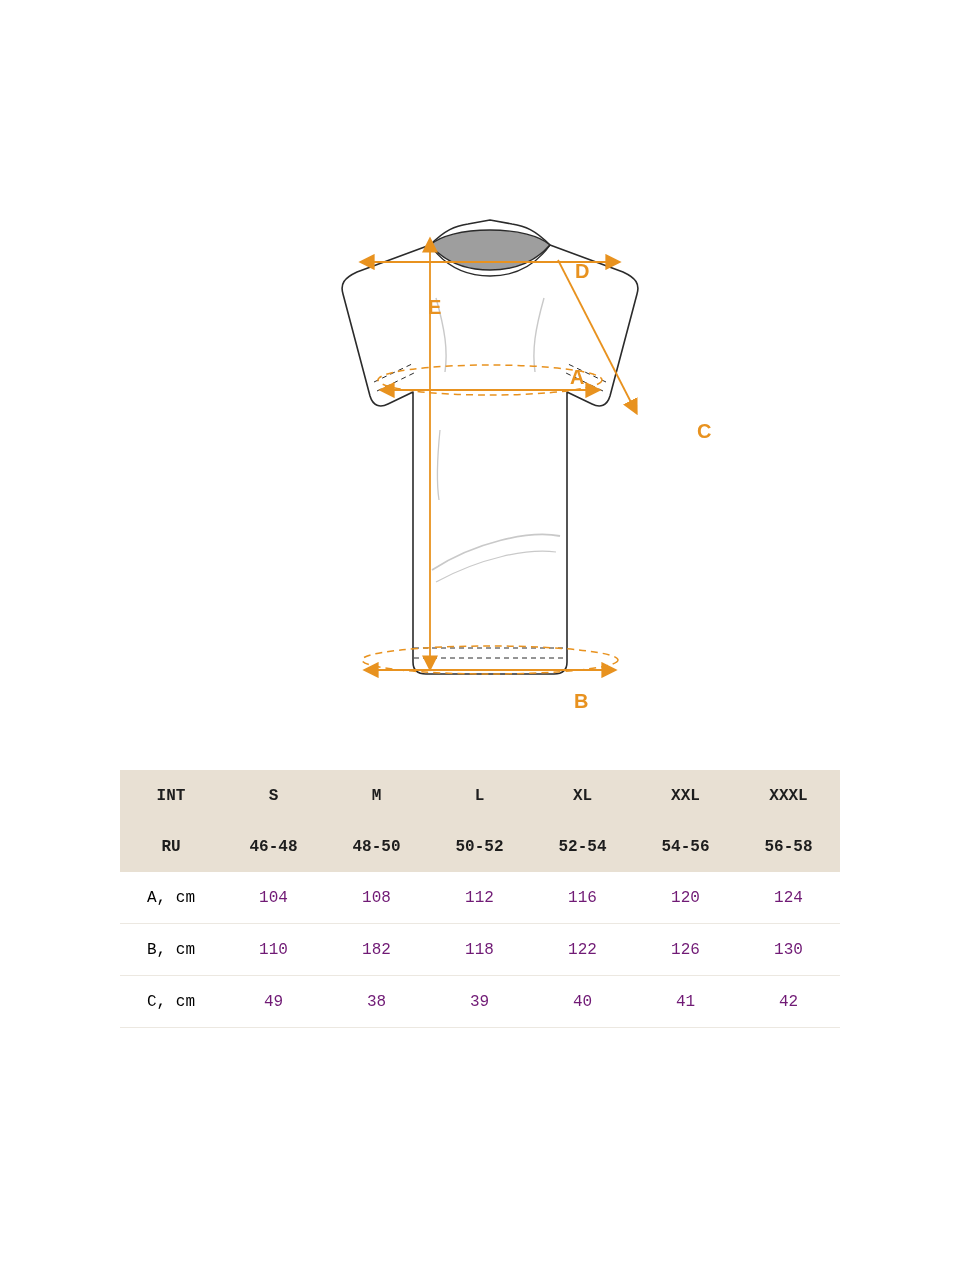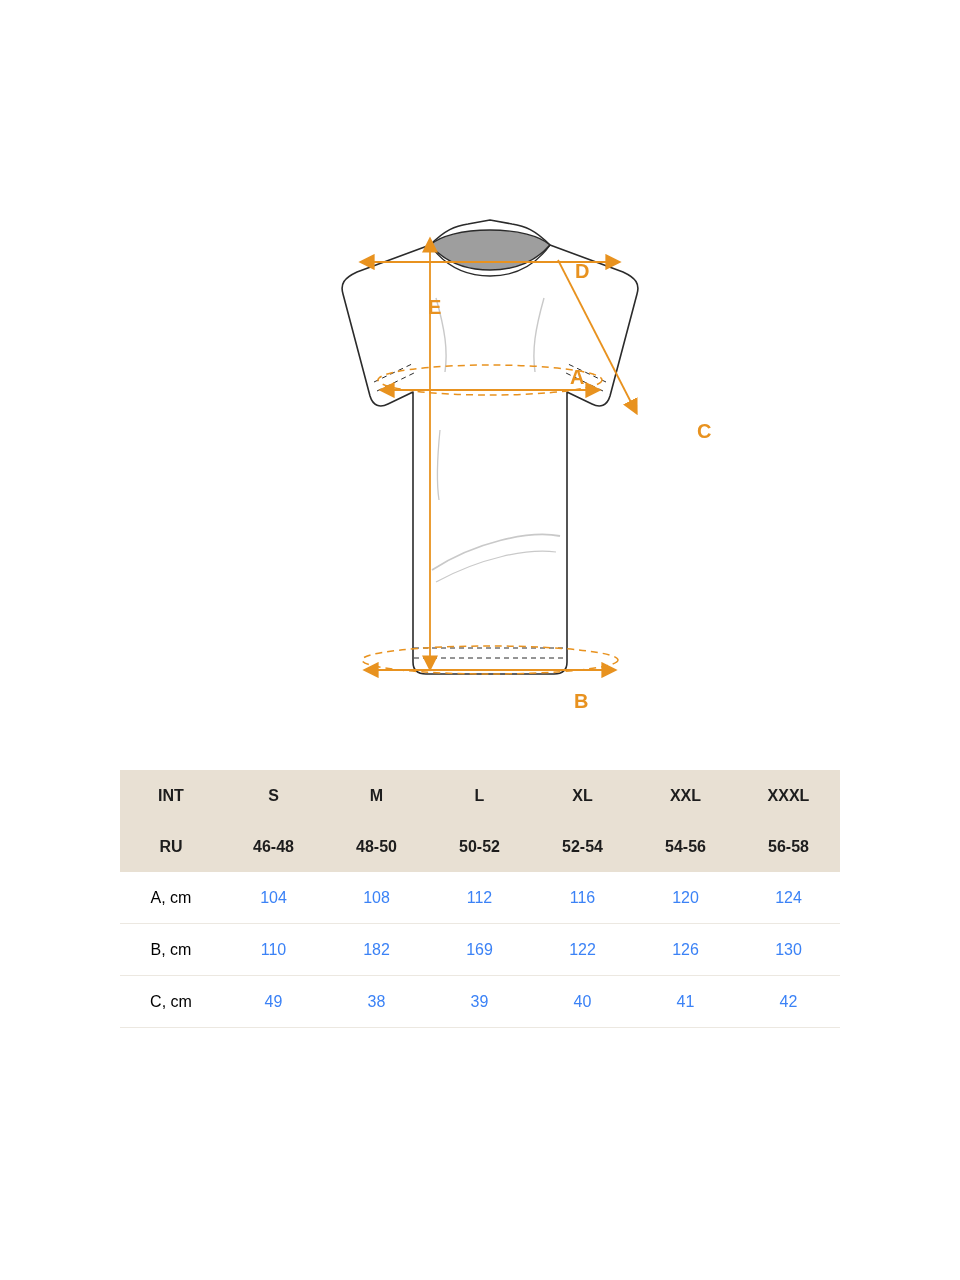--- a/index.html
+++ b/index.html
@@ -45,36 +45,36 @@
     position: absolute;
     left: 120px;
     top: 770px;
     width: 720px;
     border-collapse: collapse;
     table-layout: fixed;
   }
   #size-table td {
     text-align: center;
     font-size: 16px;
-    font-family: Liberation Sans, sans-serif;
+    font-family: Liberation Mono, monospace;
   }
   .head-row td {
     background: #e8e0d3;
     font-weight: 700;
     color: #1d1d1d;
     height: 49px;
     font-size: 17px;
   }
   .head-row td.rowlabel {
     text-align: center;
   }
   .data-row td {
     height: 49px;
     border-bottom: 1px solid #ece8e1;
-    color: #3b82f6;
+    color: #701a75;
     font-size: 16px;
   }
   .data-row:first-of-type td {
     border-top: none;
   }
   .data-row td.rowlabel {
     color: #000000;
     font-weight: 400;
     text-align: center;
     font-size: 16px;
@@ -172,21 +172,21 @@
       <td>108</td>
       <td>112</td>
       <td>116</td>
       <td>120</td>
       <td>124</td>
     </tr>
     <tr class="data-row">
       <td class="rowlabel col-label">B, cm</td>
       <td>110</td>
       <td>182</td>
-      <td>169</td>
+      <td>118</td>
       <td>122</td>
       <td>126</td>
       <td>130</td>
     </tr>
     <tr class="data-row">
       <td class="rowlabel col-label">C, cm</td>
       <td>49</td>
       <td>38</td>
       <td>39</td>
       <td>40</td>

